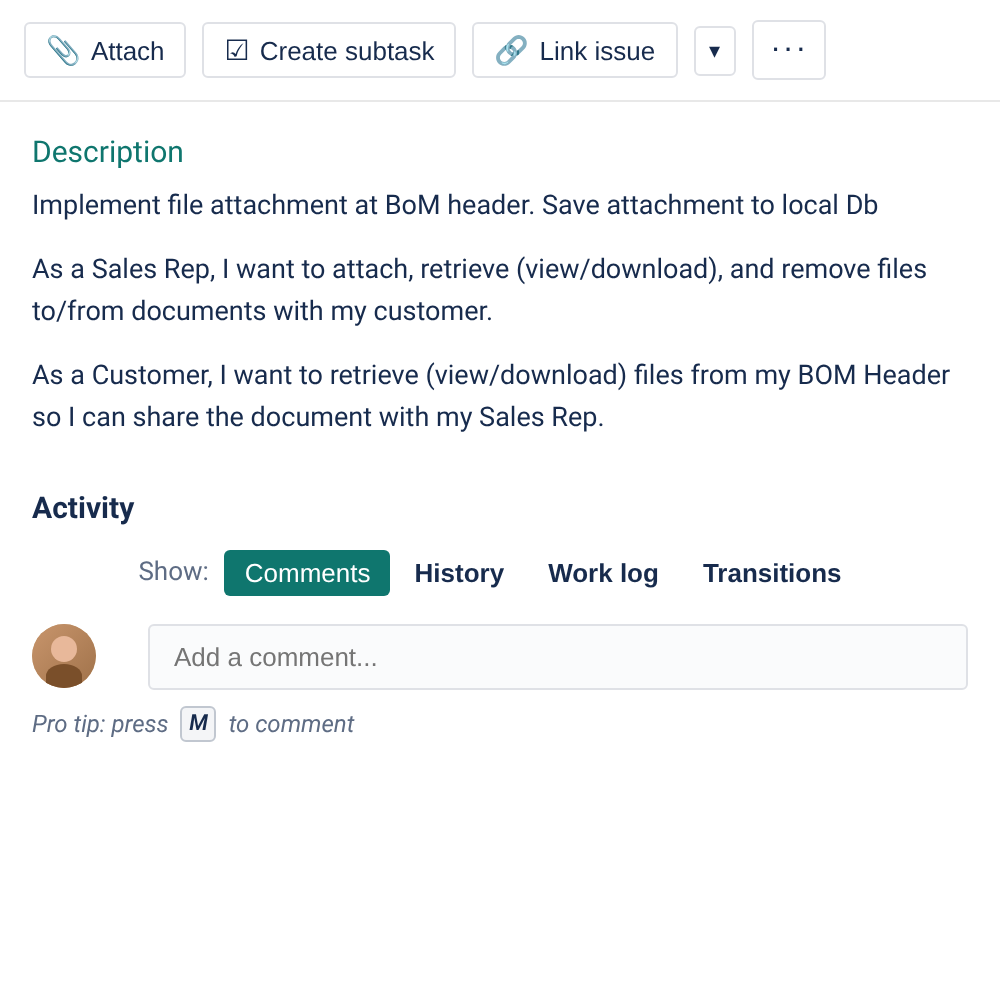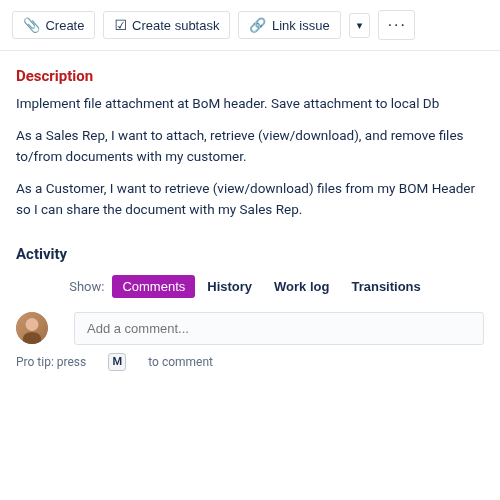--- a/index.html
+++ b/index.html
@@ -63,22 +63,22 @@
       color: #172b4d;
       letter-spacing: 1px;
     }
 
     .content {
       padding: 16px 16px 0 16px;
     }
 
     .section-title {
       font-size: 15px;
-      font-weight: 700;
-      color: #b91c1c;
+      font-weight: 400;
+      color: #0f766e;
       margin-bottom: 8px;
     }
 
     .description-text {
       font-size: 13.5px;
       color: #172b4d;
       line-height: 1.6;
       margin-bottom: 10px;
     }
 
@@ -114,21 +114,21 @@
       padding: 4px 10px;
       border-radius: 3px;
       border: none;
       background: transparent;
       font-size: 13px;
       color: #172b4d;
       cursor: pointer;
       font-weight: 700;
     }
     .tab-btn.active {
-      background: #a21caf;
+      background: #0f766e;
       color: #fff;
       font-weight: 500;
     }
 
     .comment-area {
       display: flex;
       align-items: flex-start;
       gap: 26px;
       margin-top: 14px;
     }
@@ -186,21 +186,22 @@
       outline: none;
       cursor: text;
     }
 
     .pro-tip {
       margin-top: 8px;
       font-size: 12px;
       color: #5e6c84;
       display: flex;
       align-items: center;
-      gap: 20px;
+      gap: 4px;
+      font-style: italic;
     }
 
     .key-badge {
       display: inline-flex;
       align-items: center;
       justify-content: center;
       width: 18px;
       height: 18px;
       border: 1px solid #c1c7d0;
       border-radius: 3px;
@@ -210,21 +211,21 @@
       background: #f4f5f7;
       margin: 0 2px;
     }
   </style>
 </head>
 <body>
 
 <div class="toolbar">
   <button class="toolbar-btn">
     <span class="icon">📎</span>
-    <span>Create</span>
+    <span>Attach</span>
   </button>
 
   <button class="toolbar-btn">
     <span class="icon">☑</span>
     <span>Create subtask</span>
   </button>
 
   <button class="toolbar-btn">
     <span class="icon">🔗</span>
     <span>Link issue</span>

